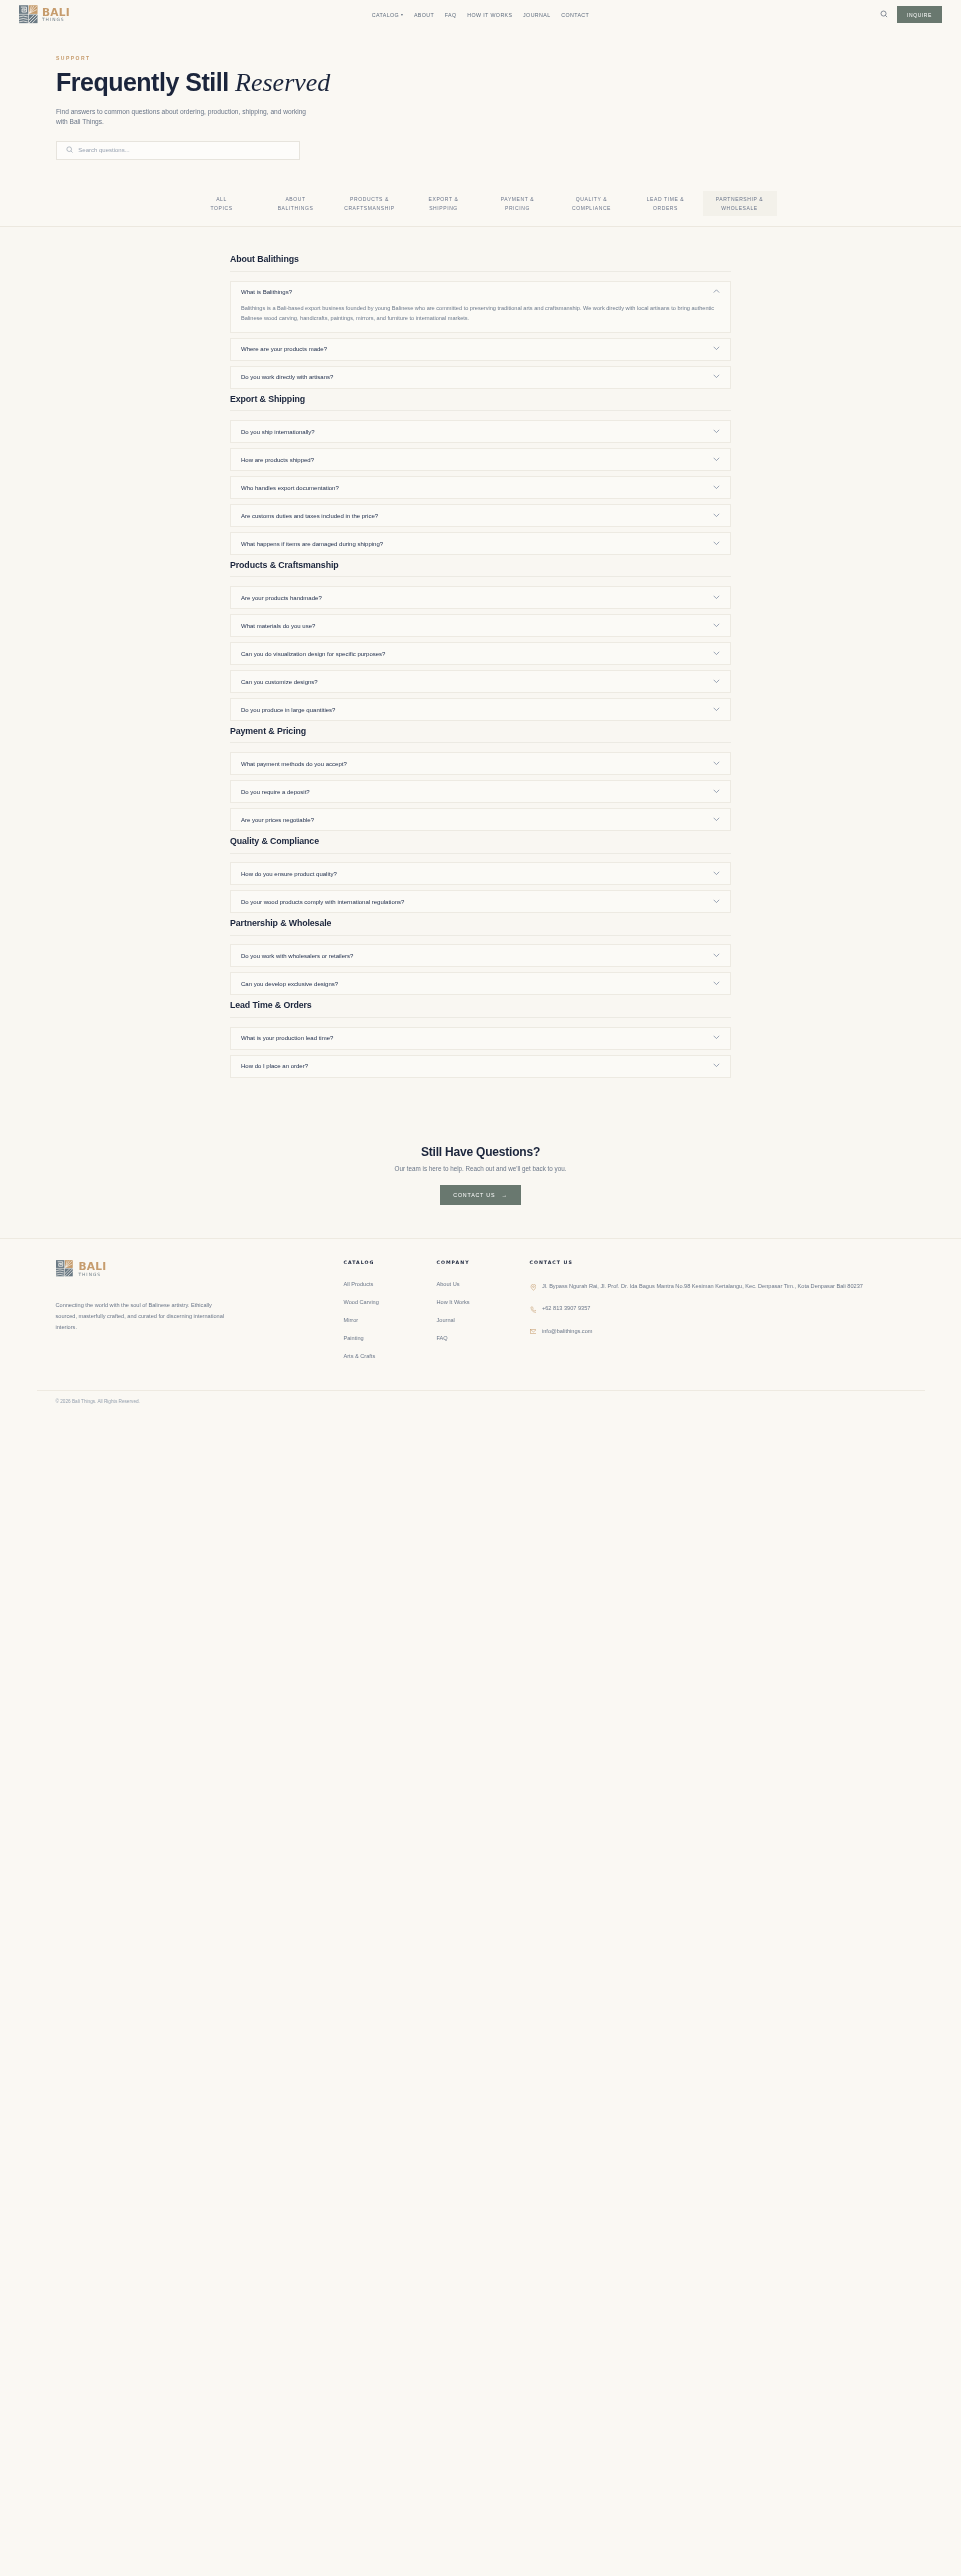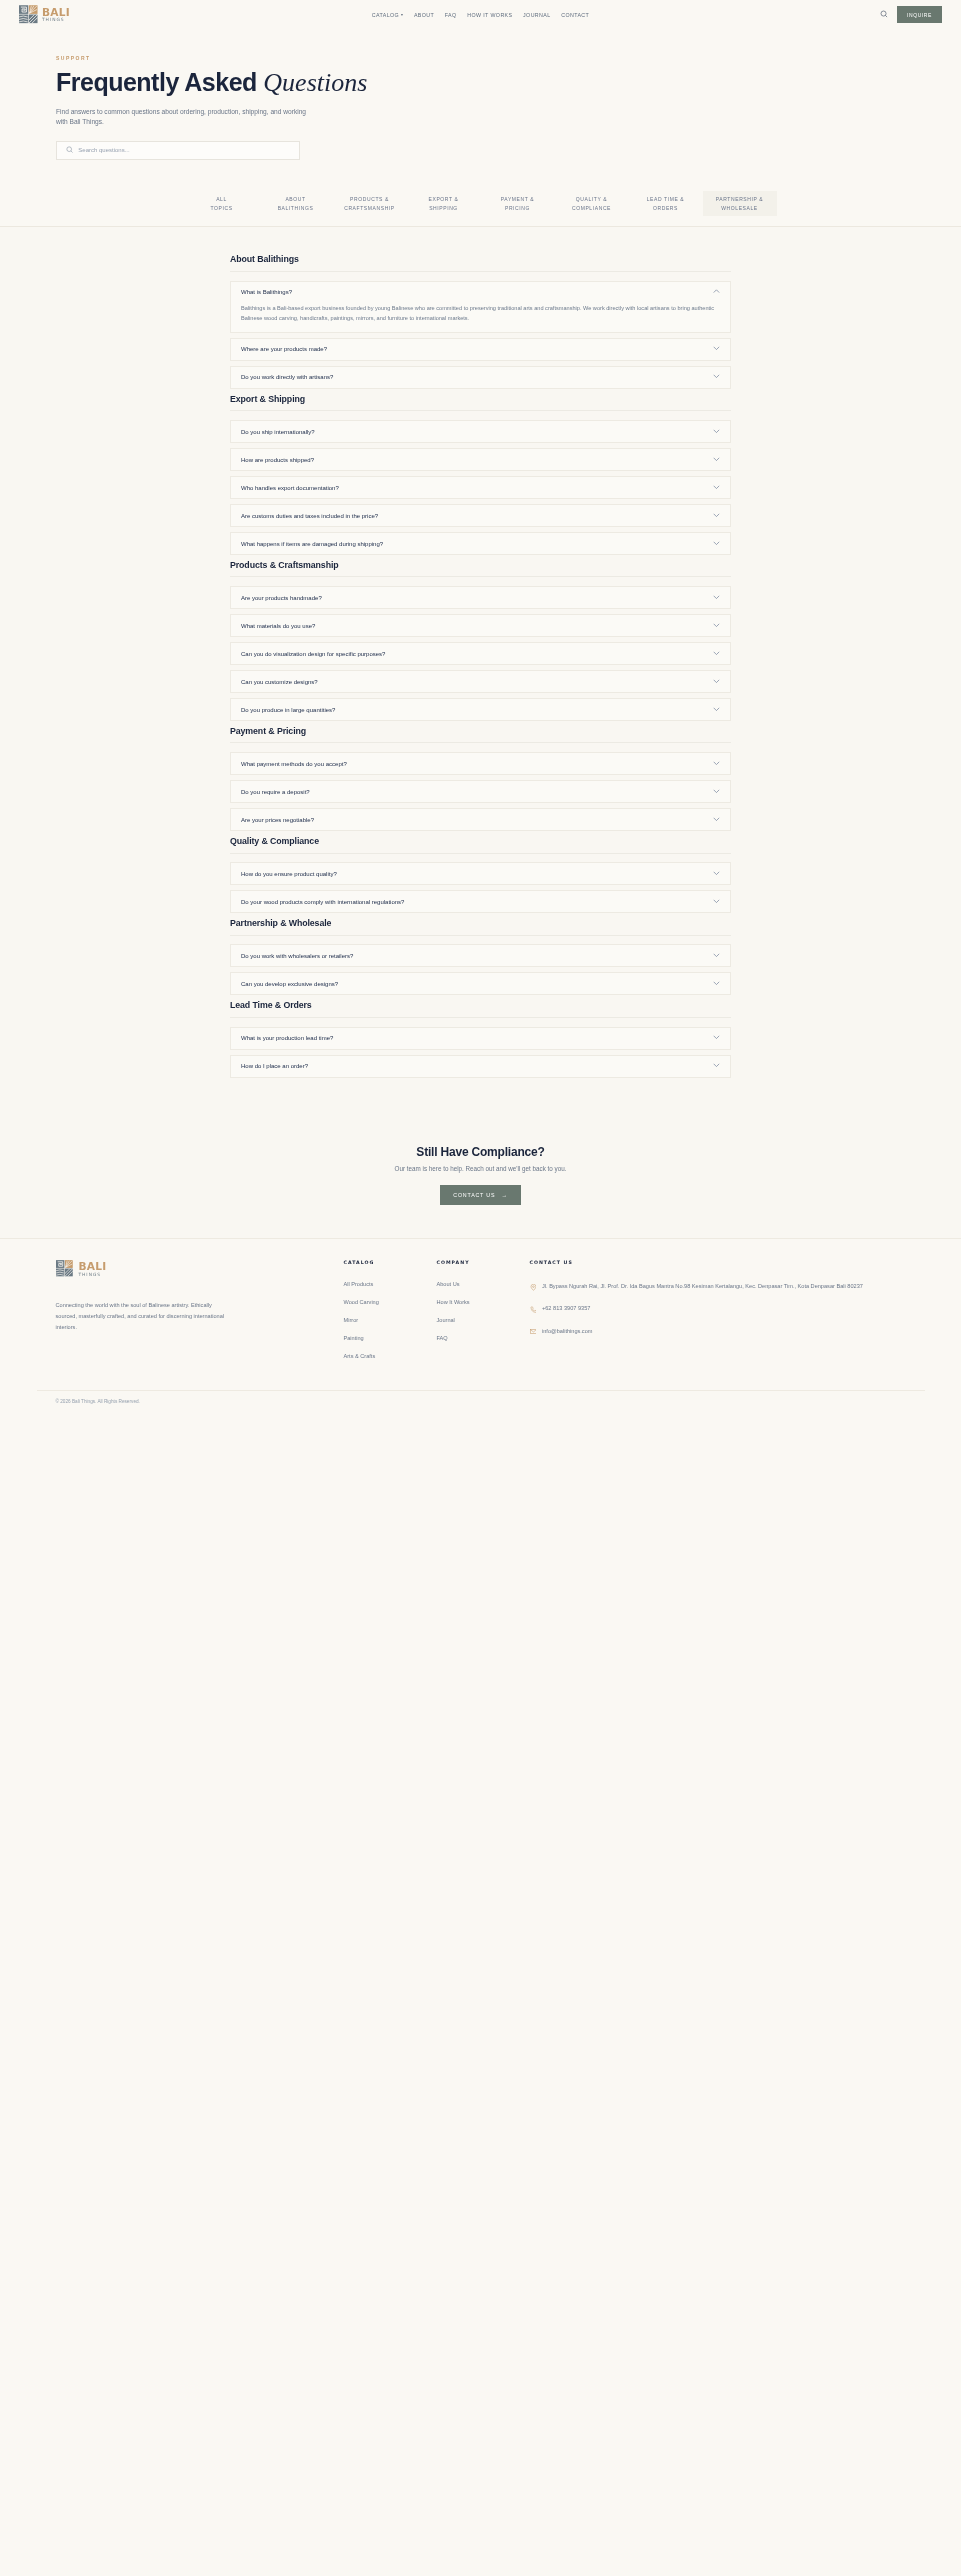--- a/index.html
+++ b/index.html
@@ -237,22 +237,22 @@
           <path d="M10.8 10.8 L14 14"></path>
       </svg>
     </span>
     <button class="inquire-btn">INQUIRE</button>
   </div>
 </div>
 
 <div class="hero">
   <div class="eyebrow">SUPPORT</div>
   <h1 class="hero-title">
-    <span>Frequently Asked</span>
-    <span class="ital">Questions</span>
+    <span>Frequently Still</span>
+    <span class="ital">Reserved</span>
   </h1>
   <p class="hero-sub">Find answers to common questions about ordering, production, shipping, and working with Bali Things.</p>
 
   <div class="search-wrap">
     <span>
       <svg width="7.5" height="7.5" viewBox="0 0 16 16" fill="none" stroke="#8c97a6" stroke-width="1.3">
         <circle cx="6.8" cy="6.8" r="5"></circle>
           <path d="M10.6 10.6 L14 14"></path>
       </svg>
     </span>
@@ -492,21 +492,21 @@
             <span class="chev"><svg width="6.9" height="4.4" viewBox="0 0 12 8" fill="none" stroke="#6a7892" stroke-width="1.2">
                 <path d="M1 1.5 L6 6.5 L11 1.5"></path>
               </svg></span>
           </div>
         </div>
       </div>
     </div>
 </div>
 
 <div class="cta">
-  <h2>Still Have Compliance?</h2>
+  <h2>Still Have Questions?</h2>
   <p>Our team is here to help. Reach out and we'll get back to you.</p>
   <button class="cta-btn">
     <span>CONTACT US</span>
     <span>→</span>
   </button>
 </div>
 
 <div class="footer">
   <div class="footer-inner">
     <div class="f-brand">

